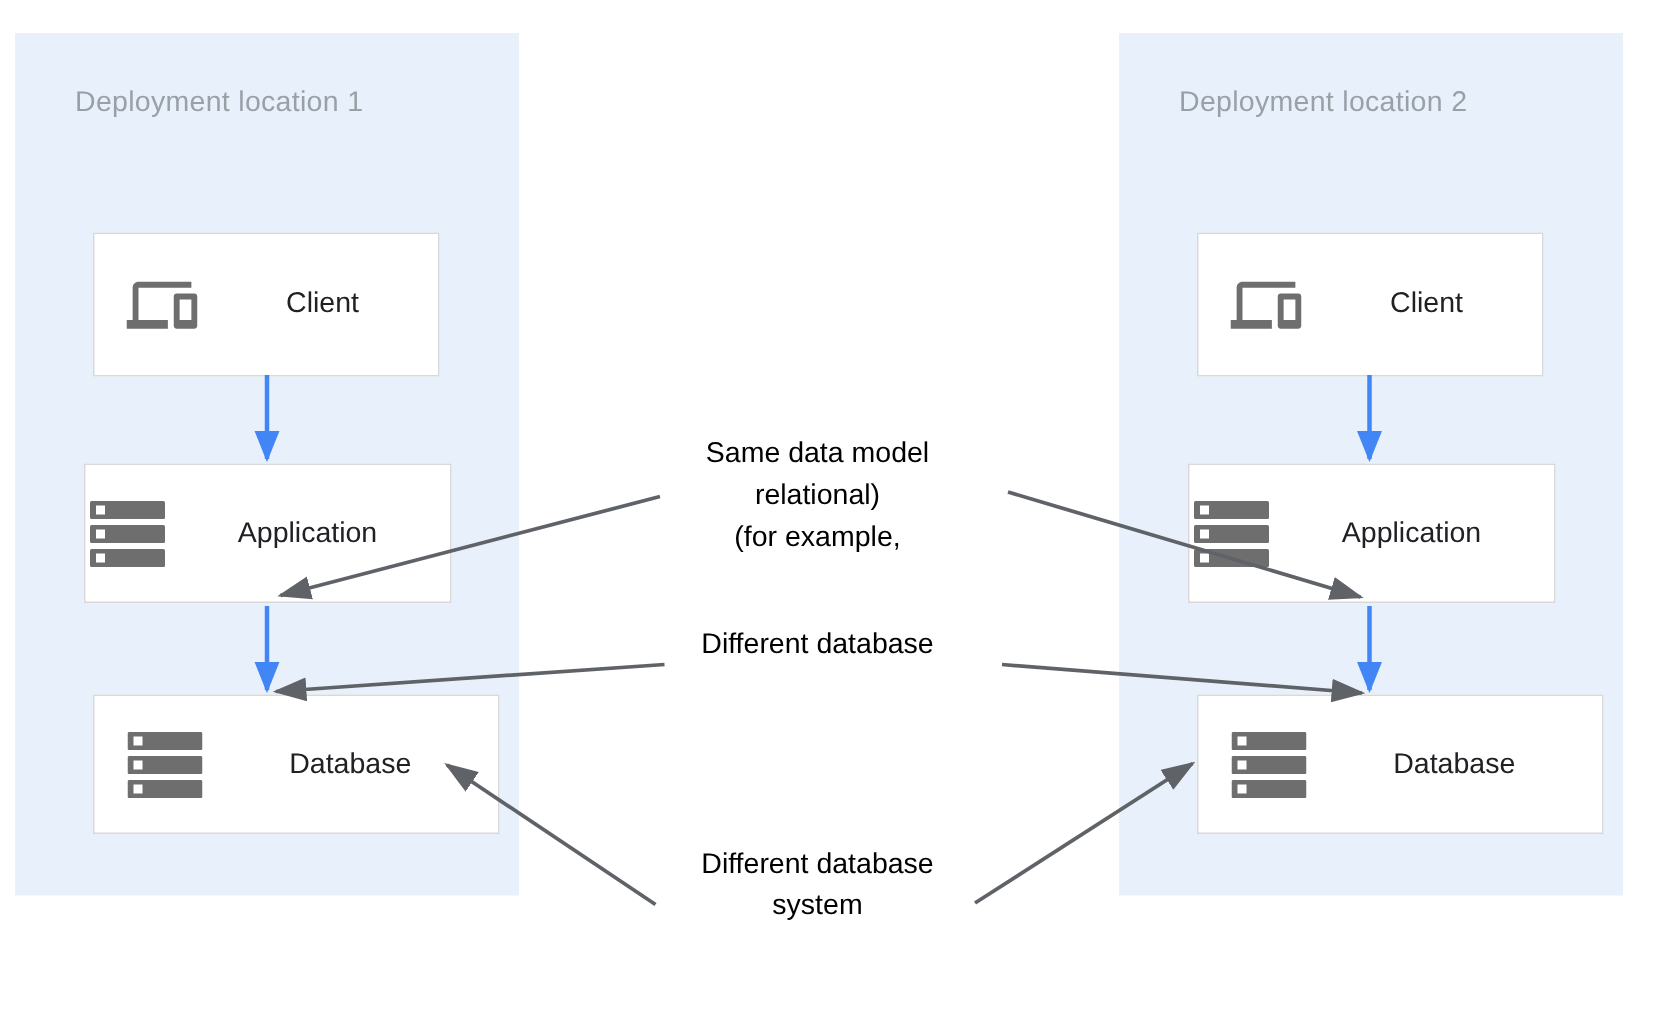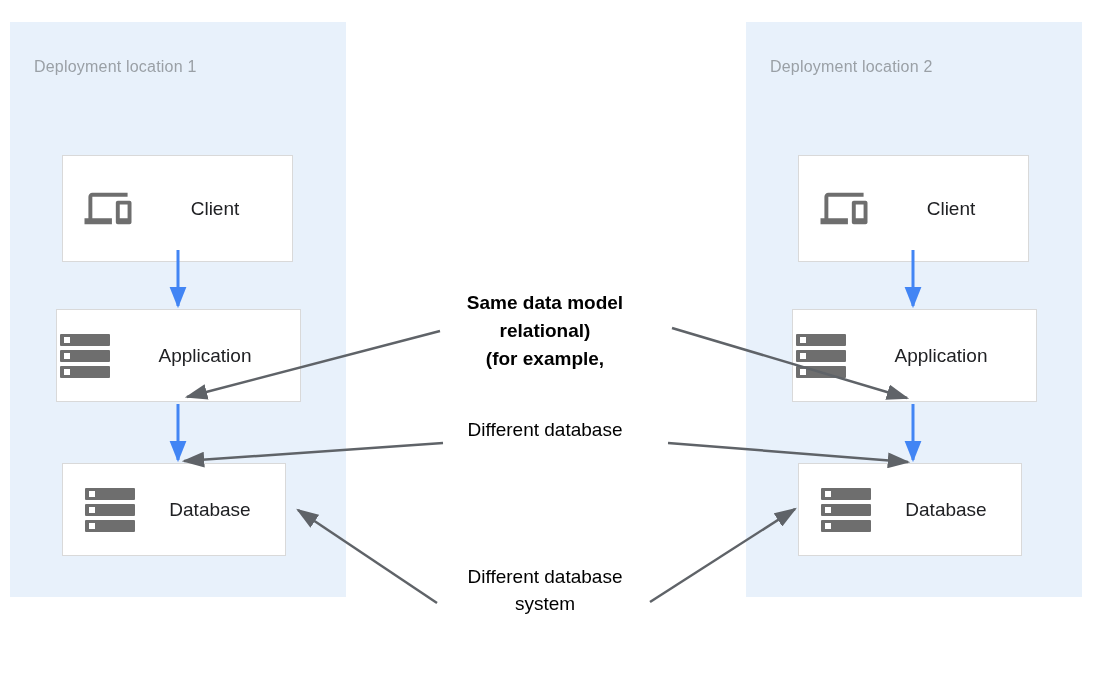--- a/index.html
+++ b/index.html
@@ -2,31 +2,31 @@
 <html><head>
 <meta charset="utf-8">
 <style>
   html,body{margin:0;padding:0;background:#ffffff;}
   body{font-family:"Liberation Sans","DejaVu Sans",sans-serif;}
   .stage{position:relative;width:1106px;height:684px;background:#ffffff;overflow:hidden;}
 
   .panel{position:absolute;top:22px;width:336px;height:575px;background:#e8f1fb;}
   .panel.left{left:10px;}
   .panel.right{left:746px;}
-  .panel-title{position:absolute;left:24px;top:36px;font-size:16px;color:#9aa0a6;letter-spacing:.2px;}
+  .panel-title{position:absolute;left:40px;top:36px;font-size:19px;color:#9aa0a6;letter-spacing:.2px;}
 
   .node{position:absolute;background:#ffffff;border:1px solid #d9d9d9;display:flex;align-items:center;box-sizing:border-box;}
-  .node-client{left:52px;top:133px;width:231px;height:107px;padding-left:15px;}
+  .node-client{left:52px;top:133px;width:231px;height:96px;padding-left:15px;}
   .node-app{left:46px;top:287px;width:245px;height:93px;padding-left:3px;}
-  .node-db{left:52px;top:441px;width:224px;height:93px;padding-left:22px;}
+  .node-db{left:52px;top:441px;width:271px;height:93px;padding-left:22px;}
   .node-icon{flex:0 0 auto;display:flex;align-items:center;}
   .node-label{flex:1 1 auto;text-align:center;font-size:19px;color:#202124;}
 
   .annotation{position:absolute;width:280px;text-align:center;font-size:19px;color:#000000;}
-  .anno-1{left:405px;top:289px;line-height:28px;font-weight:bold;}
+  .anno-1{left:405px;top:289px;line-height:28px;}
   .anno-2{left:405px;top:416px;line-height:27px;}
   .anno-3{left:405px;top:563px;line-height:27px;}
 
   svg.connectors{position:absolute;left:0;top:0;width:1106px;height:684px;pointer-events:none;}
   .blue-line{stroke:#4285f4;stroke-width:3;fill:none;}
   .gray-line{stroke:#5f6368;stroke-width:2.5;fill:none;}
 </style>
 </head>
 <body>
 

